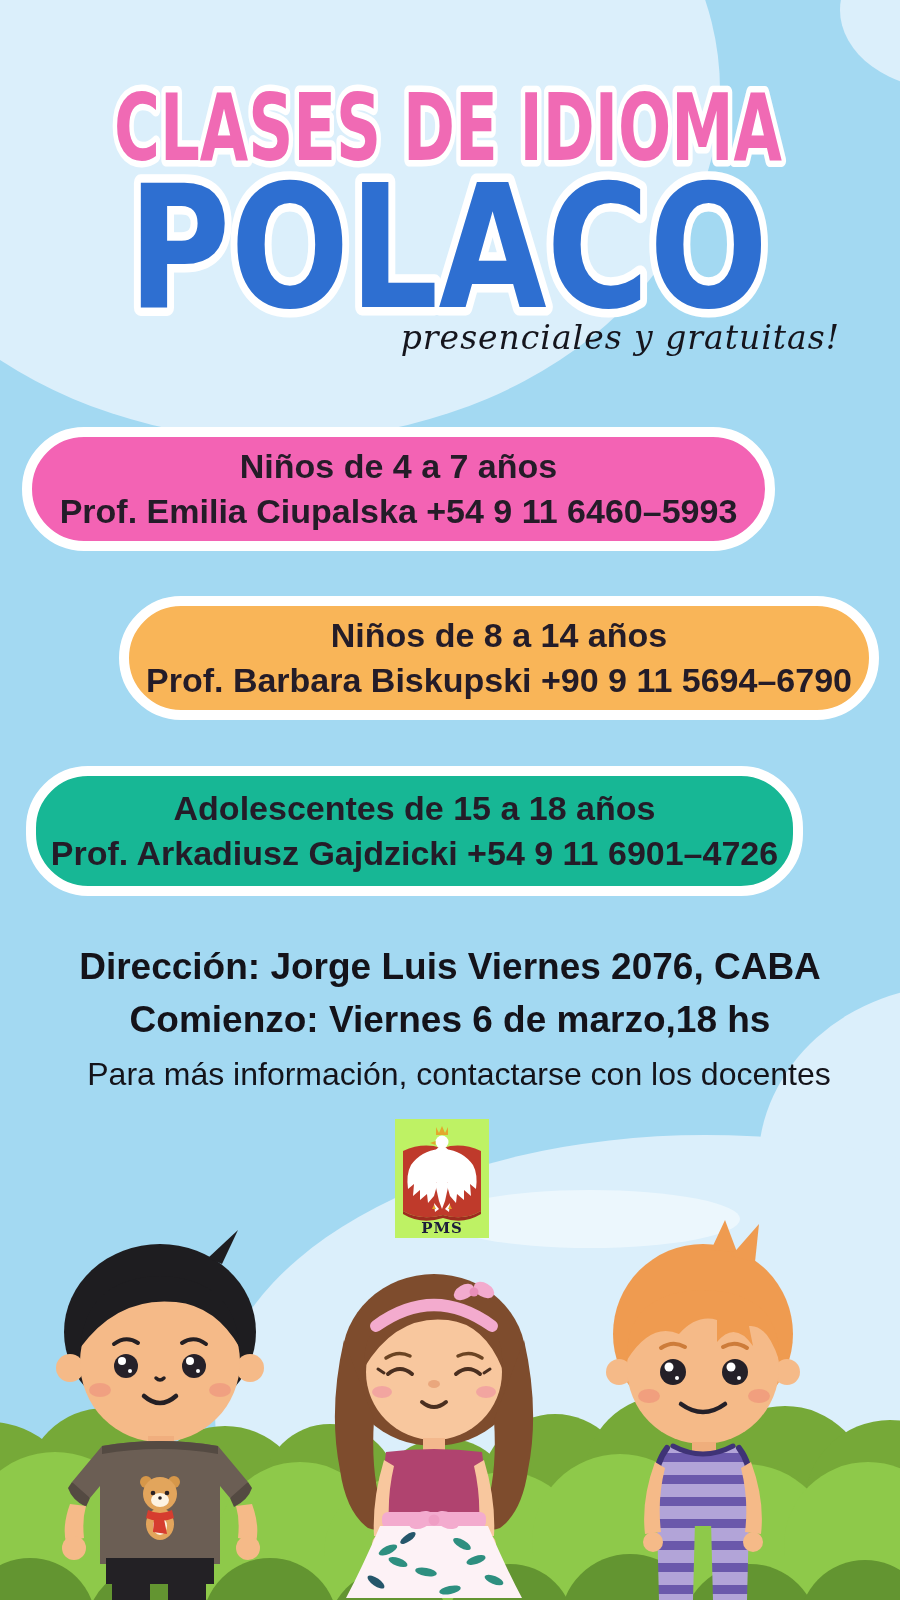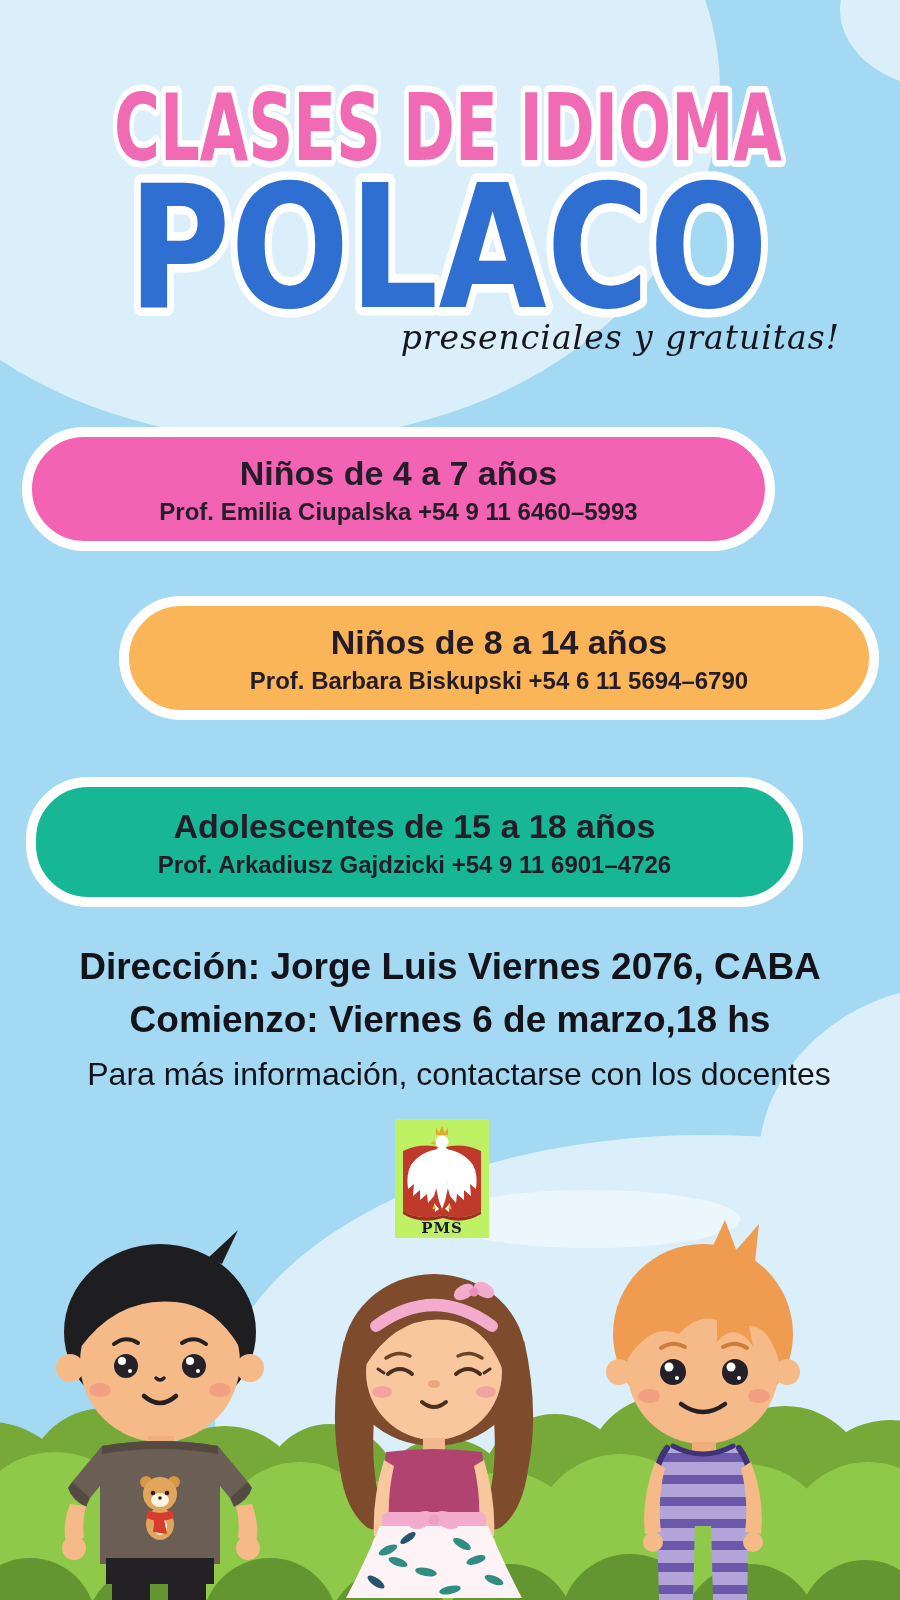--- a/index.html
+++ b/index.html
@@ -24,24 +24,24 @@
     font-size:33px;color:#15151d;letter-spacing:1px;white-space:nowrap;
   }
 
   .card{
     position:absolute;box-sizing:border-box;border:10px solid #ffffff;
     border-radius:62px;display:flex;flex-direction:column;justify-content:center;
     align-items:center;text-align:center;color:#241c28;line-height:1.32;
     white-space:nowrap;
   }
   .card .l1{font-size:34px;font-weight:bold;}
-  .card .l2{font-size:24px;font-weight:bold;}
+  .card .l2{font-size:34px;font-weight:bold;}
   .card-pink{left:22px;top:427px;width:753px;height:124px;background:#f363b4;}
   .card-orange{left:119px;top:596px;width:760px;height:124px;background:#f9b558;}
-  .card-teal{left:26px;top:766px;width:777px;height:130px;background:#17b795;margin-top:11px;}
+  .card-teal{left:26px;top:766px;width:777px;height:130px;background:#17b795;}
 
   .info-line{position:absolute;left:0;width:900px;text-align:center;color:#14131a;white-space:nowrap;}
   .addr{top:946px;font-size:37px;font-weight:bold;}
   .start{top:999px;font-size:37px;font-weight:bold;}
   .contact{top:1056px;font-size:32px;font-weight:normal;padding-left:9px;}
 
   .logo{
     position:absolute;left:395px;top:1119px;width:94px;height:119px;
     background:#bef264;
   }
@@ -64,21 +64,21 @@
   </svg>
 
   <div class="subtitle">presenciales y gratuitas!</div>
 
   <div class="card card-pink">
     <div class="l1">Niños de 4 a 7 años</div>
     <div class="l2">Prof. Emilia Ciupalska +54 9 11 6460–5993</div>
   </div>
   <div class="card card-orange">
     <div class="l1">Niños de 8 a 14 años</div>
-    <div class="l2">Prof. Barbara Biskupski +54 6 11 5694–6790</div>
+    <div class="l2">Prof. Barbara Biskupski +90 9 11 5694–6790</div>
   </div>
   <div class="card card-teal">
     <div class="l1">Adolescentes de 15 a 18 años</div>
     <div class="l2">Prof. Arkadiusz Gajdzicki +54 9 11 6901–4726</div>
   </div>
 
   <div class="info-line addr">Dirección: Jorge Luis Viernes 2076, CABA</div>
   <div class="info-line start">Comienzo: Viernes 6 de marzo,18 hs</div>
   <div class="info-line contact">Para más información, contactarse con los docentes</div>
 

